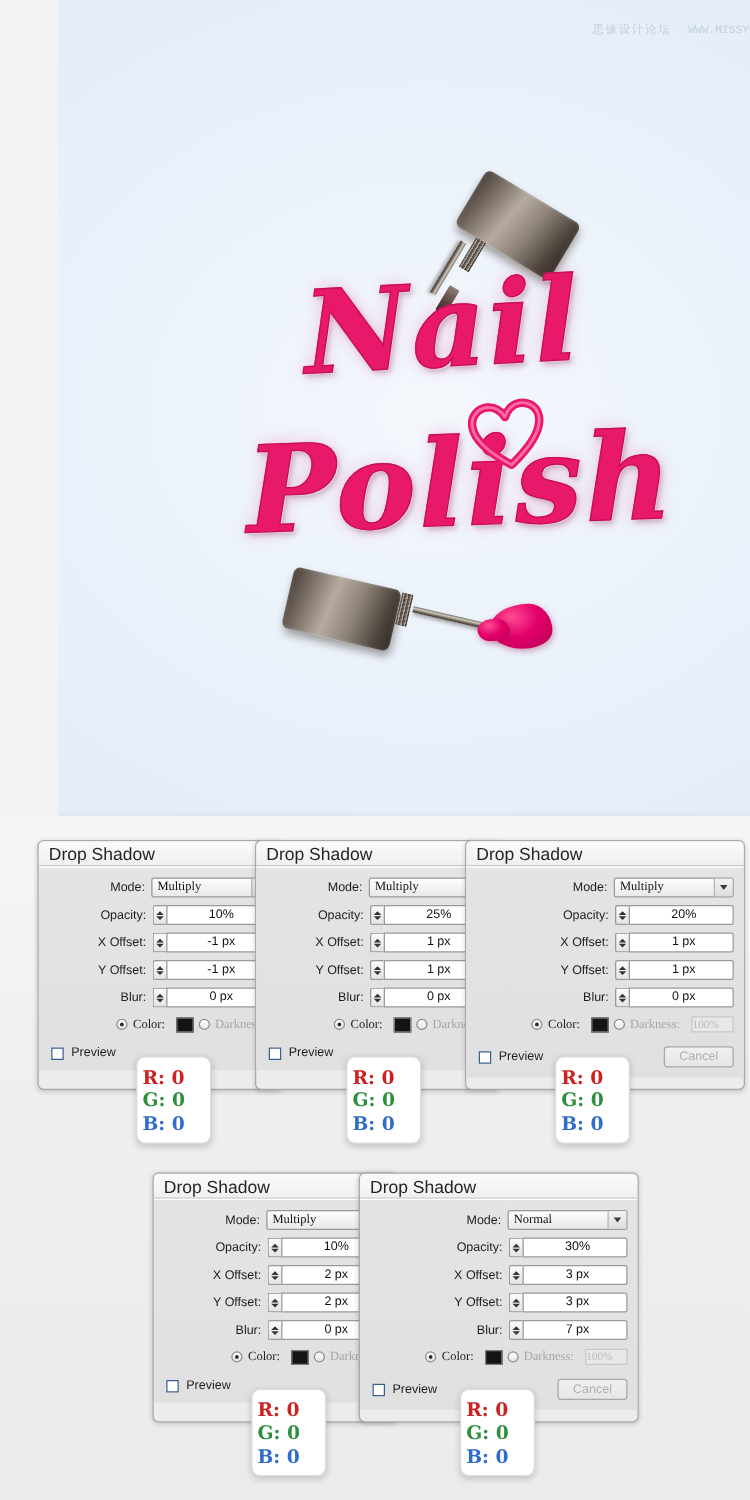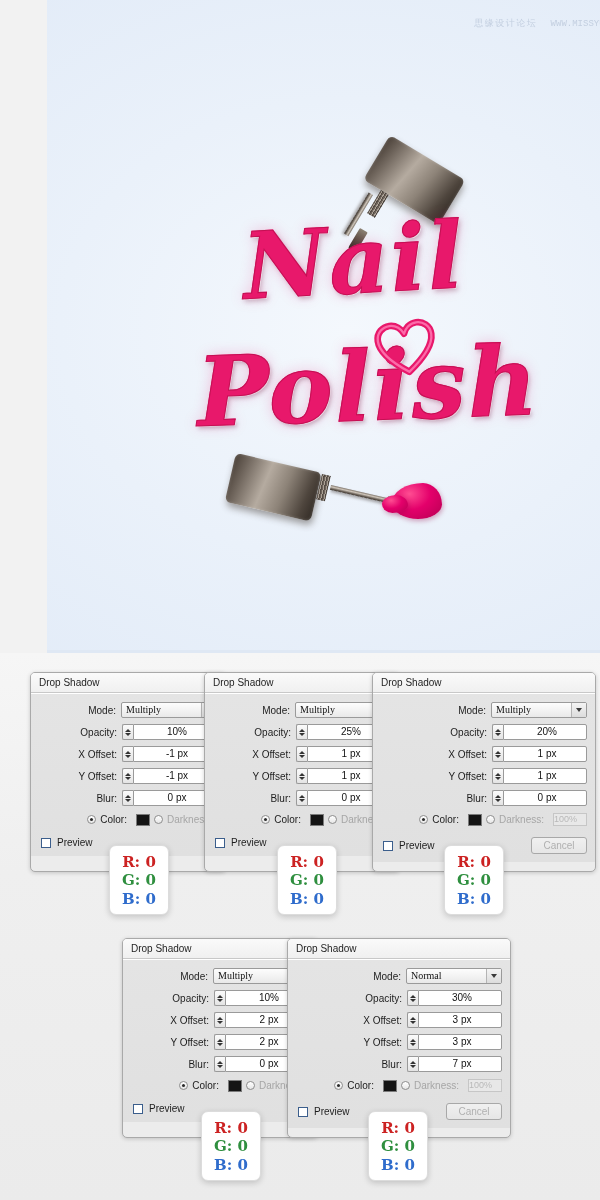--- a/index.html
+++ b/index.html
@@ -101,21 +101,21 @@
     border:1px solid #a9a9a9;
     border-radius:5px;
     box-shadow:0 1px 4px rgba(0,0,0,.18);
     font-size:10px;
     color:#1d1d1d;
     overflow:hidden;
   }
   .dlg-title{
     height:20px; line-height:20px;
     padding:0 8px;
-    font-size:10px;
+    font-size:14px;
     color:#242424;
     background:linear-gradient(180deg,#fafafa 0%,#f0f0f0 100%);
     border-bottom:1px solid #c8c8c8;
   }
   .dlg-body{
     padding:8px 8px 6px 8px;
     background:linear-gradient(180deg,#e4e4e4 0%,#e0e0e0 100%);
     border-top:1px solid #fff;
   }
   .row{
@@ -150,21 +150,21 @@
   }
   .spin .up{width:0;height:0;border-left:3px solid transparent;border-right:3px solid transparent;border-bottom:3px solid #333;margin-bottom:1px;}
   .spin .dn{width:0;height:0;border-left:3px solid transparent;border-right:3px solid transparent;border-top:3px solid #333;}
   .txtfield{
     width:84px; background:#fff; border:1px solid #9a9a9a;
     border-radius:0 2px 2px 0;
     font-size:10px; line-height:14px; padding-left:4px; color:#111;text-align:center;
   }
   .colorrow{
     display:flex; align-items:center; justify-content:flex-end;
-    gap:4px; margin-top:2px; margin-bottom:8px; height:15px;
+    gap:4px; margin-top:2px; margin-bottom:8px; height:15px;font-family:Liberation Serif, serif;
   }
   .radio{
     width:9px;height:9px;border-radius:50%;
     border:1px solid #8d8d8d;background:linear-gradient(180deg,#fff,#e6e6e6);
     position:relative; flex:none;
   }
   .radio.on:after{
     content:"";position:absolute;left:2px;top:2px;width:3px;height:3px;border-radius:50%;background:#2a2a2a;
   }
   .swatch{
@@ -191,21 +191,20 @@
 
   
   .rgbcard{
     position:absolute;
     width:60px;
     background:#fff;
     border:1px solid #dcdcdc;
     border-radius:7px;
     box-shadow:0 2px 6px rgba(0,0,0,.18);
     padding:7px 4px 6px 4px;
-    text-align:center;
     font-family:"DejaVu Serif", serif;
     font-weight:700;
     font-size:15px;
     line-height:1.22;
     z-index:40;
   }
   .rgbcard .r{ color:#cc2222; }
   .rgbcard .g{ color:#2f8f3f; }
   .rgbcard .b{ color:#2f6ccc; }
 </style>

